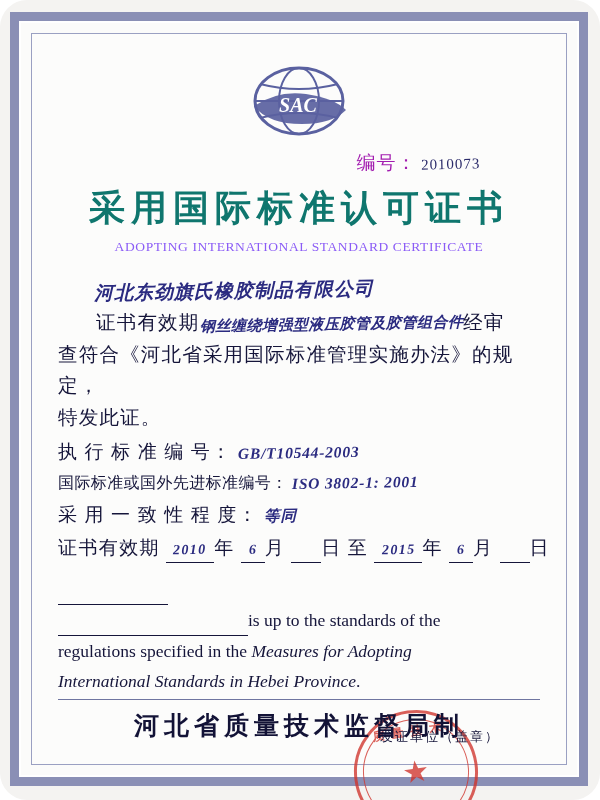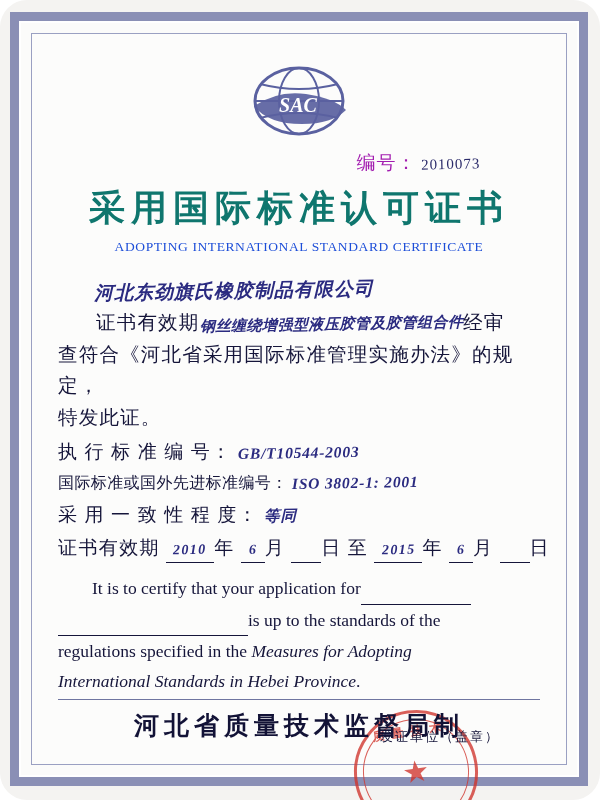--- a/index.html
+++ b/index.html
@@ -100,21 +100,21 @@
     font-size: 36px;
     font-weight: bold;
     color: #0f766e;
     letter-spacing: 6px;
     margin-top: 8px;
     font-family: "Liberation Serif", serif;
   }
   .title-en {
     text-align: center;
     font-size: 13.5px;
-    color: #1d4ed8;
+    color: #8b5cf6;
     letter-spacing: 0.6px;
     margin-top: 6px;
     font-family: "Liberation Serif", serif;
   }
 
   
   .hand {
     font-family: "Liberation Serif", serif;
     color: #2a2a7a;
     font-style: italic;
@@ -358,21 +358,21 @@
           <span class="u" style="width:48px"><span class="u-val">2010</span></span><span>年</span>
           <span class="u" style="width:24px"><span class="u-val">6</span></span><span>月</span>
           <span class="u" style="width:30px"><span class="u-val"></span></span><span>日</span>
           <span>至</span>
           <span class="u" style="width:48px"><span class="u-val">2015</span></span><span>年</span>
           <span class="u" style="width:24px"><span class="u-val">6</span></span><span>月</span>
           <span class="u" style="width:30px"><span class="u-val"></span></span><span>日</span>
         </div>
 
         <div class="en-para">
-          <span class="first">It is to certify that your application for</span><span class="blank-line" style="width:110px">&nbsp;</span><br>
+          <span class="blank-line" style="width:110px">&nbsp;</span><br>
           <span class="blank-line" style="width:190px">&nbsp;</span><span>is up to the standards of the</span><br>
           <span>regulations specified in the</span>
           <em>Measures   for   Adopting</em><br>
           <em>International Standards in Hebei Province</em><span>.</span>
         </div>
 
         <div class="issue-block">
           <div class="seal">
             <div class="seal-ring"></div>
             <div class="seal-text-top">质量技术</div>

